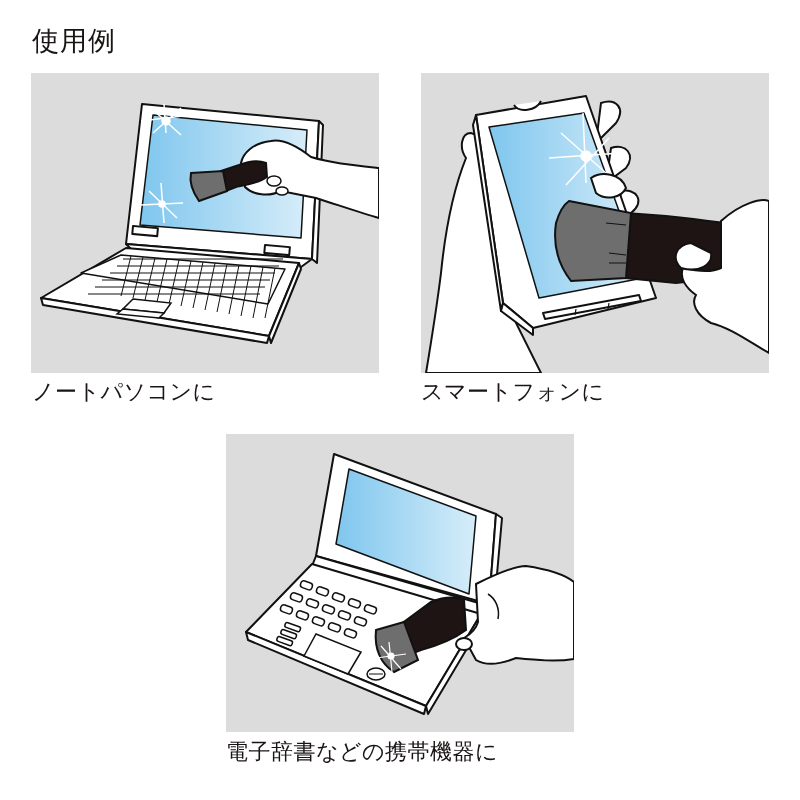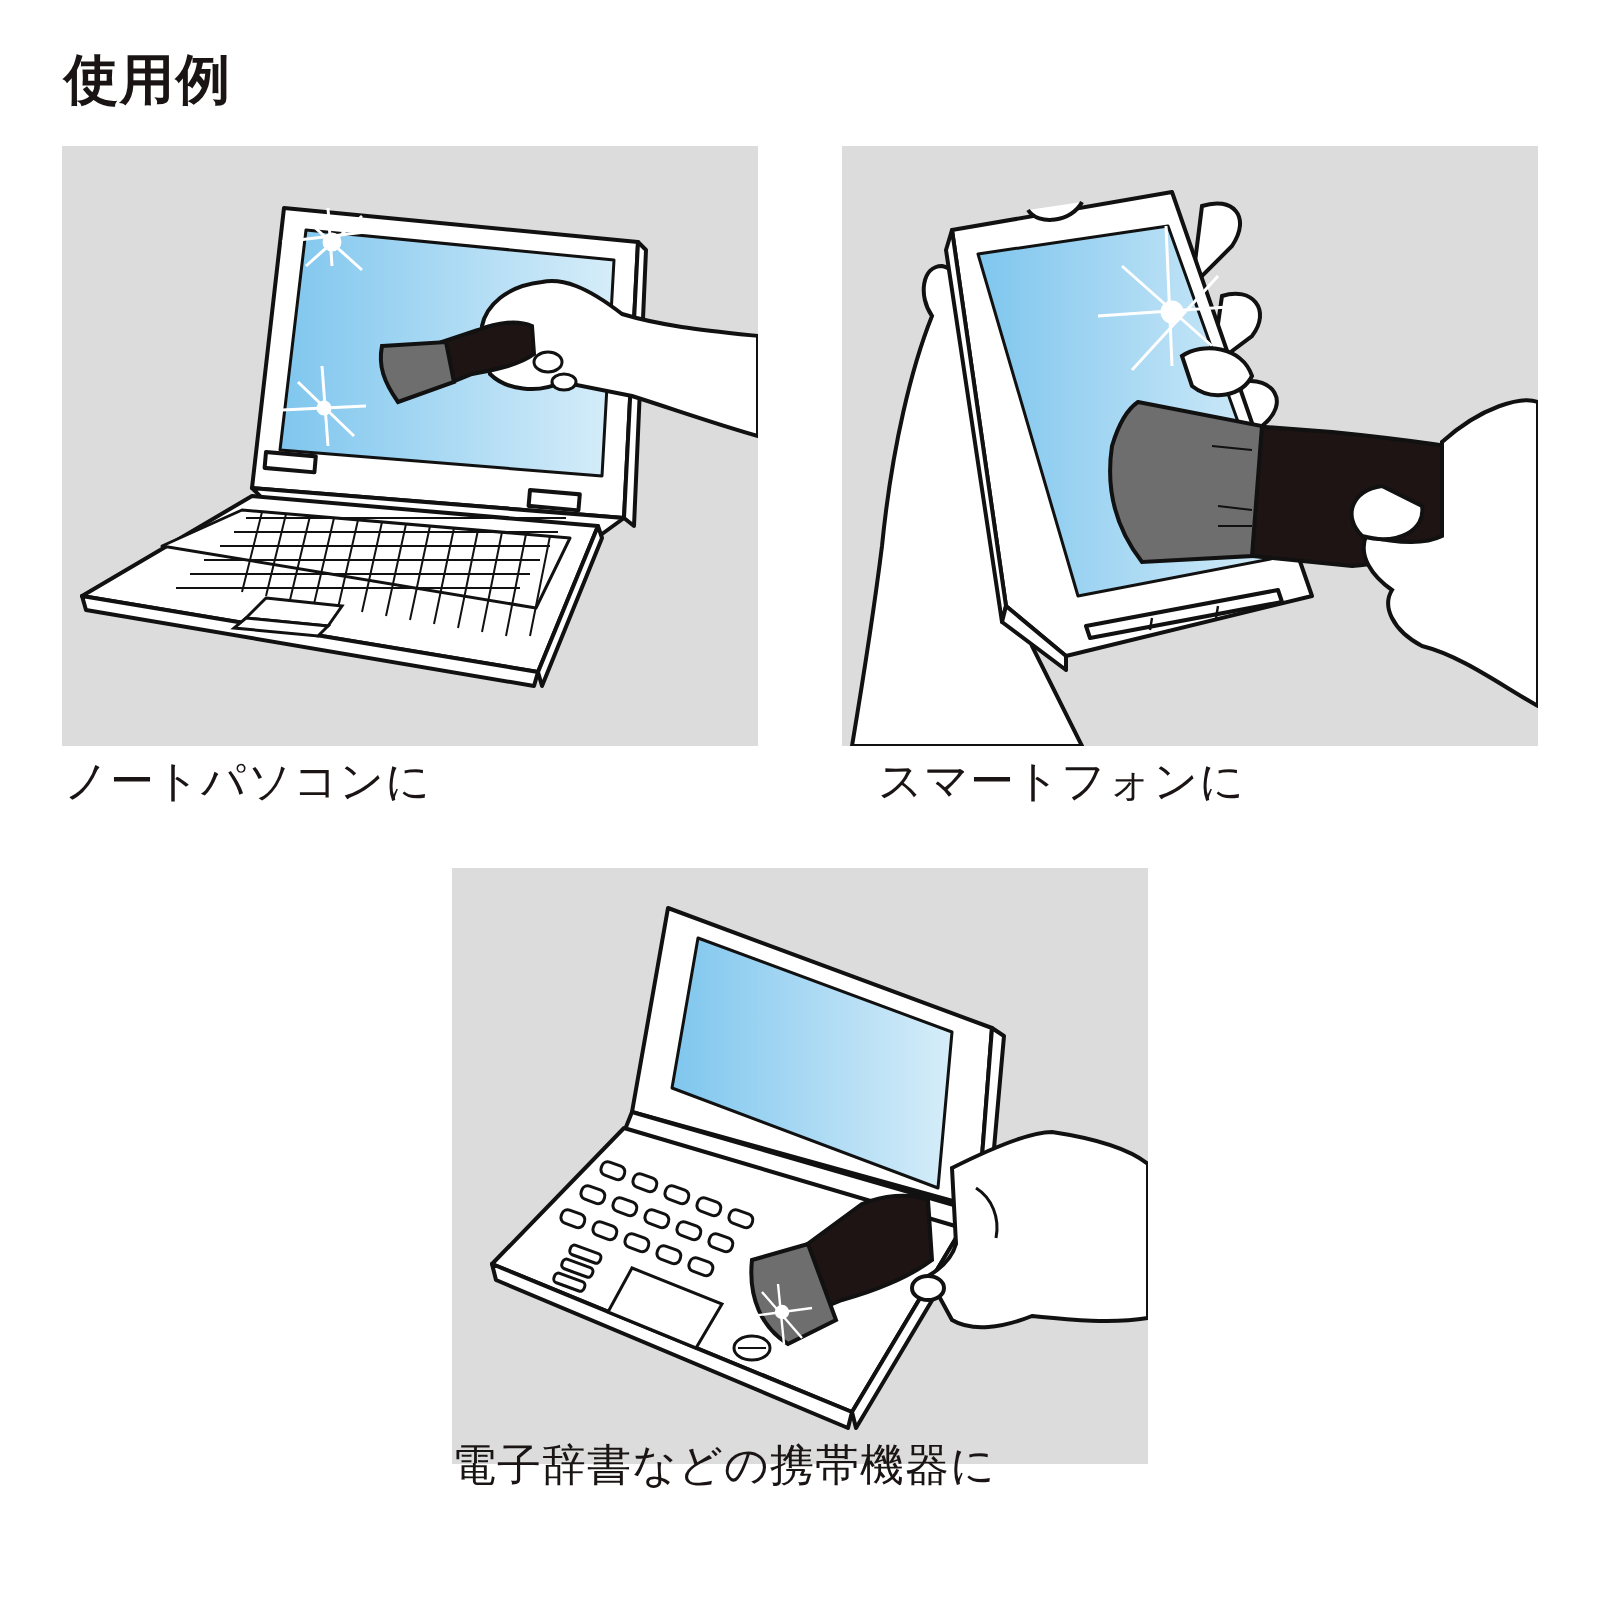--- a/index.html
+++ b/index.html
@@ -1,27 +1,27 @@
 <!DOCTYPE html>
 <html><head>
   <meta charset="utf-8">
   <style>
     * { box-sizing: border-box; margin: 0; padding: 0; }
     html, body { width: 800px; height: 800px; background: #ffffff; overflow: hidden; }
     body { position: relative; font-family: "DejaVu Sans", "Liberation Sans", sans-serif; color: #1a1414; }
-    .page-title { position: absolute; left: 32px; top: 24px; font-size: 27px; font-weight: bold; letter-spacing: 1px; line-height: 34px; }
+    .page-title { position: absolute; left: 32px; top: 24px; font-size: 27px; font-weight: normal; letter-spacing: 1px; line-height: 34px; }
     .panel { position: absolute; background: #dcdcdc; overflow: hidden; }
     .panel svg { position: absolute; left: 0; top: 0; width: 100%; height: 100%; }
     #panel-laptop { left: 31px; top: 73px; width: 348px; height: 300px; }
     #panel-phone { left: 421px; top: 73px; width: 348px; height: 300px; }
     #panel-dict { left: 226px; top: 434px; width: 348px; height: 298px; }
     .caption { position: absolute; font-size: 22px; font-weight: normal; line-height: 28px; letter-spacing: 0.5px; white-space: nowrap; }
     #caption-laptop { left: 32px; top: 378px; }
-    #caption-phone { left: 439px; top: 378px; }
-    #caption-dict { left: 226px; top: 720px; }
+    #caption-phone { left: 421px; top: 378px; }
+    #caption-dict { left: 226px; top: 738px; }
   </style>
 </head>
 <body>
 
 <h1 class="page-title">使用例</h1>
 
 <div class="panel" id="panel-laptop">
   <svg viewBox="0 0 348 300">
     <defs>
       <linearGradient id="scr1" x1="0" y1="0" x2="1" y2="0">

